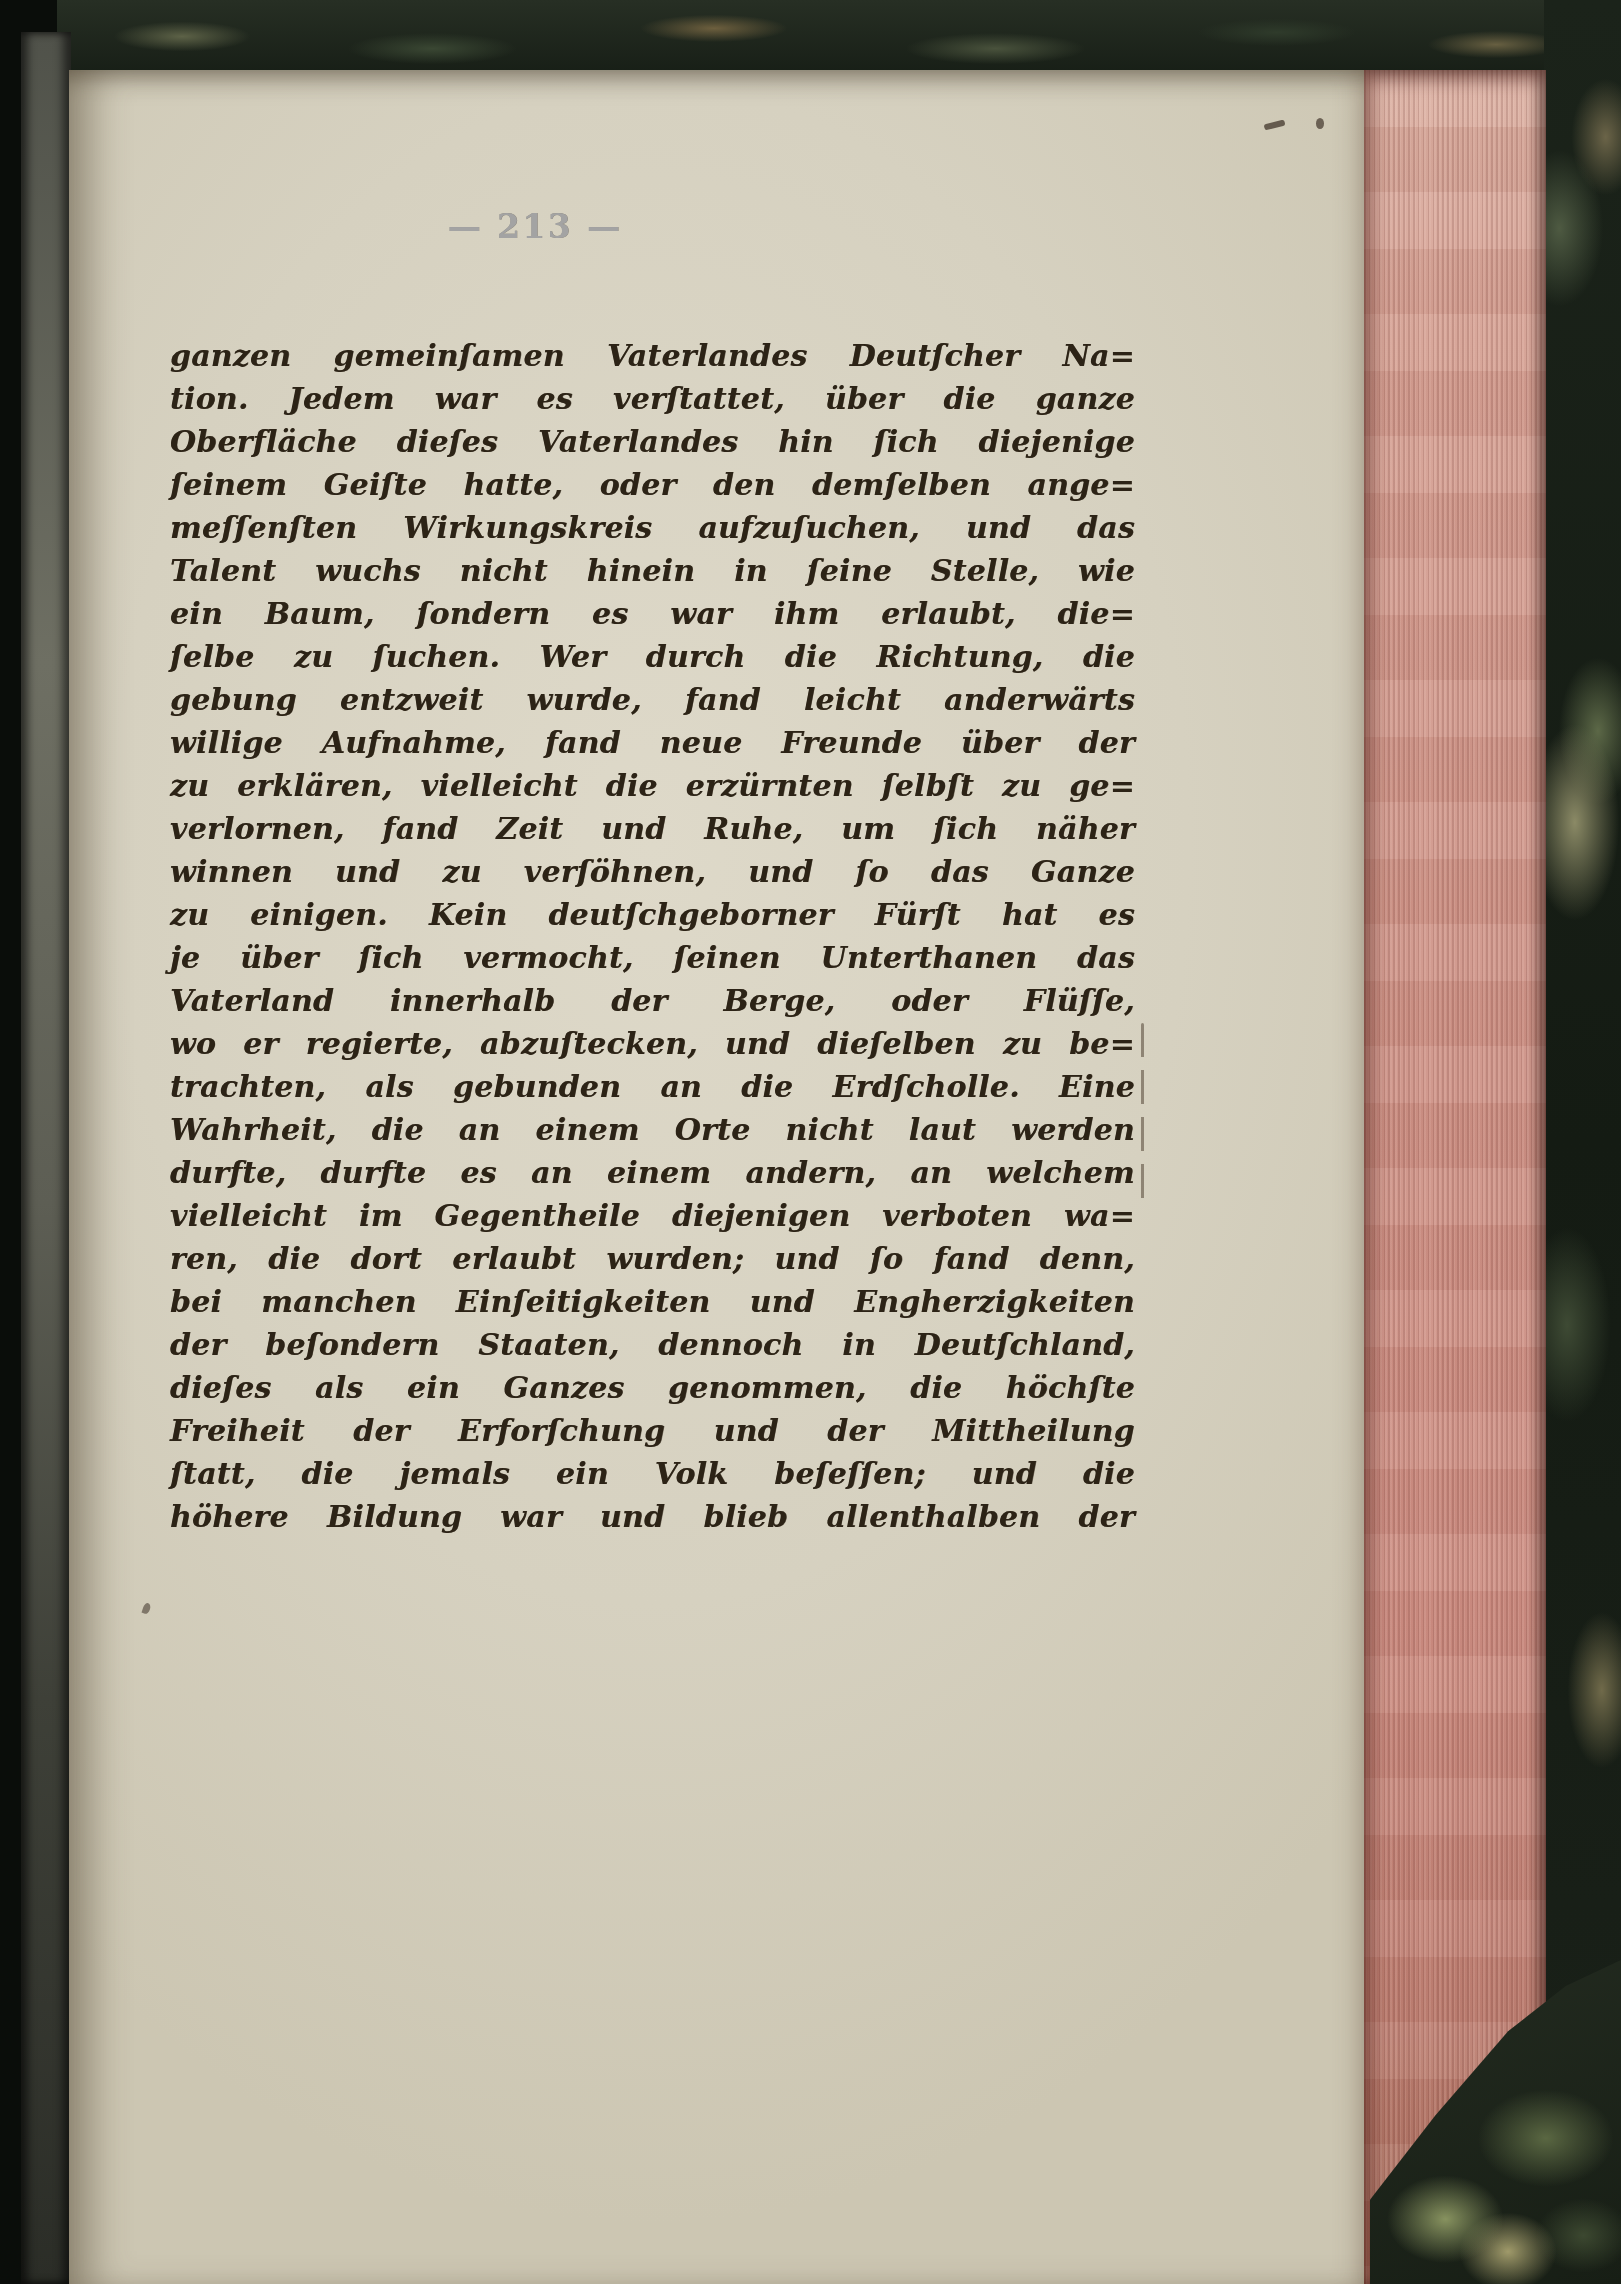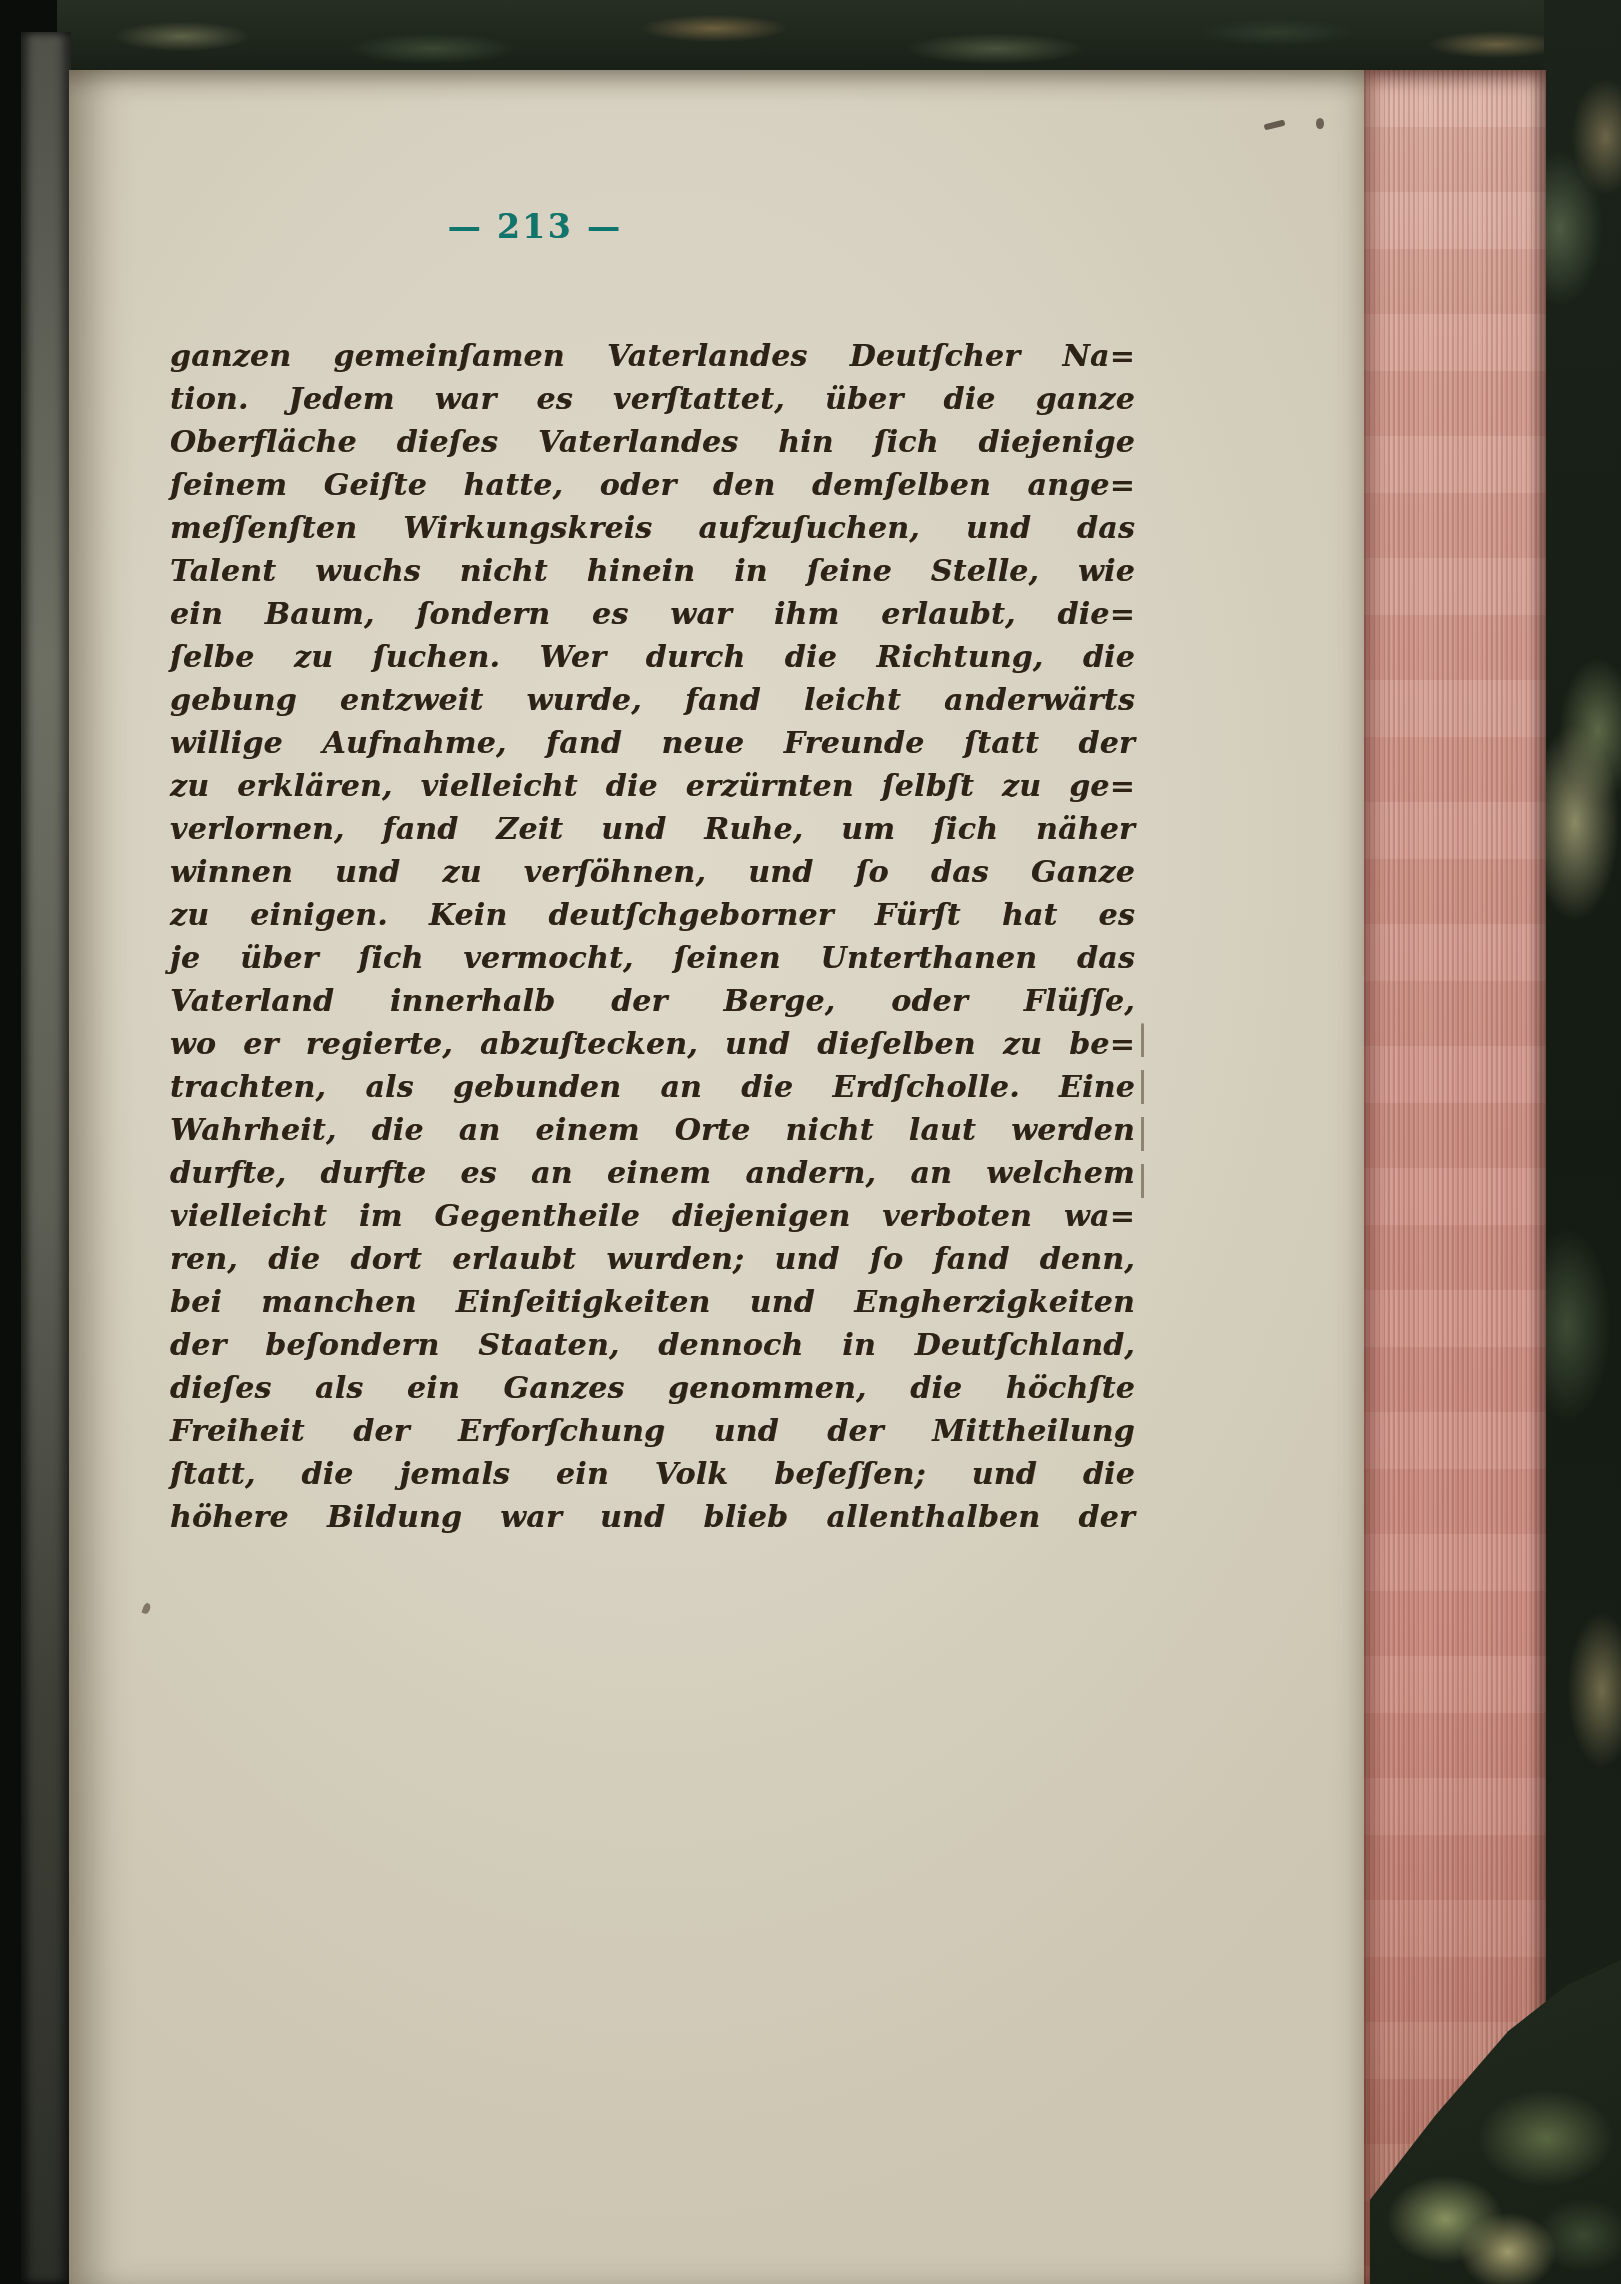--- a/index.html
+++ b/index.html
@@ -54,21 +54,21 @@
   .cover-corner{position:absolute;right:0;bottom:0;width:251px;height:324px;
     clip-path:polygon(100% 0,100% 100%,0 100%,0 74%,26% 48%,55% 22%,78% 8%);
     background:
       radial-gradient(ellipse 97px 73px at 30% 80%, #87925f 0%, transparent 60%),
       radial-gradient(ellipse 113px 81px at 70% 55%, #5a6742 0%, transparent 60%),
       radial-gradient(ellipse 81px 65px at 55% 90%, #a09a6a 0%, transparent 60%),
       radial-gradient(ellipse 73px 57px at 85% 85%, #3c4830 0%, transparent 65%),
       linear-gradient(160deg,#232b20,#171e15);}
 
   .page-number{position:absolute;left:369px;top:207px;width:332px;text-align:center;
-    font-weight:700;font-size:33px;letter-spacing:2.4px;color:#0f766e;
+    font-weight:700;font-size:33px;letter-spacing:2.4px;color:#a3a3a3;
     text-shadow:0.3px 0.3px 0.5px rgba(43,33,20,.5);}
 
   .text-block{position:absolute;left:170px;top:334px;width:965px;color:var(--ink,#2c2316);font-style:italic;}
   .text-line{font-weight:700;font-size:30px;line-height:43px;letter-spacing:0.2px;word-spacing:1.6px;
     text-align:justify;text-align-last:justify;
     text-shadow:0.3px 0.3px 0.6px rgba(43,33,20,.55);}
 
   
   .speck-a{position:absolute;left:1264px;top:122px;width:21px;height:5.7px;background:#4a3e33;
     transform:rotate(-14deg);border-radius:2.4px;opacity:.8;}
@@ -96,21 +96,21 @@
   <div class="text-block">
     <div class="text-line">ganzen gemeinſamen Vaterlandes Deutſcher Na=</div>
     <div class="text-line">tion. Jedem war es verſtattet, über die ganze</div>
     <div class="text-line">Oberfläche dieſes Vaterlandes hin ſich diejenige</div>
     <div class="text-line">ſeinem Geiſte hatte, oder den demſelben ange=</div>
     <div class="text-line">meſſenſten Wirkungskreis aufzuſuchen, und das</div>
     <div class="text-line">Talent wuchs nicht hinein in ſeine Stelle, wie</div>
     <div class="text-line">ein Baum, ſondern es war ihm erlaubt, die=</div>
     <div class="text-line">ſelbe zu ſuchen. Wer durch die Richtung, die</div>
     <div class="text-line">gebung entzweit wurde, fand leicht anderwärts</div>
-    <div class="text-line">willige Aufnahme, fand neue Freunde ſtatt der</div>
+    <div class="text-line">willige Aufnahme, fand neue Freunde über der</div>
     <div class="text-line">zu erklären, vielleicht die erzürnten ſelbſt zu ge=</div>
     <div class="text-line">verlornen, fand Zeit und Ruhe, um ſich näher</div>
     <div class="text-line">winnen und zu verſöhnen, und ſo das Ganze</div>
     <div class="text-line">zu einigen. Kein deutſchgeborner Fürſt hat es</div>
     <div class="text-line">je über ſich vermocht, ſeinen Unterthanen das</div>
     <div class="text-line">Vaterland innerhalb der Berge, oder Flüſſe,</div>
     <div class="text-line">wo er regierte, abzuſtecken, und dieſelben zu be=</div>
     <div class="text-line">trachten, als gebunden an die Erdſcholle. Eine</div>
     <div class="text-line">Wahrheit, die an einem Orte nicht laut werden</div>
     <div class="text-line">durfte, durfte es an einem andern, an welchem</div>

